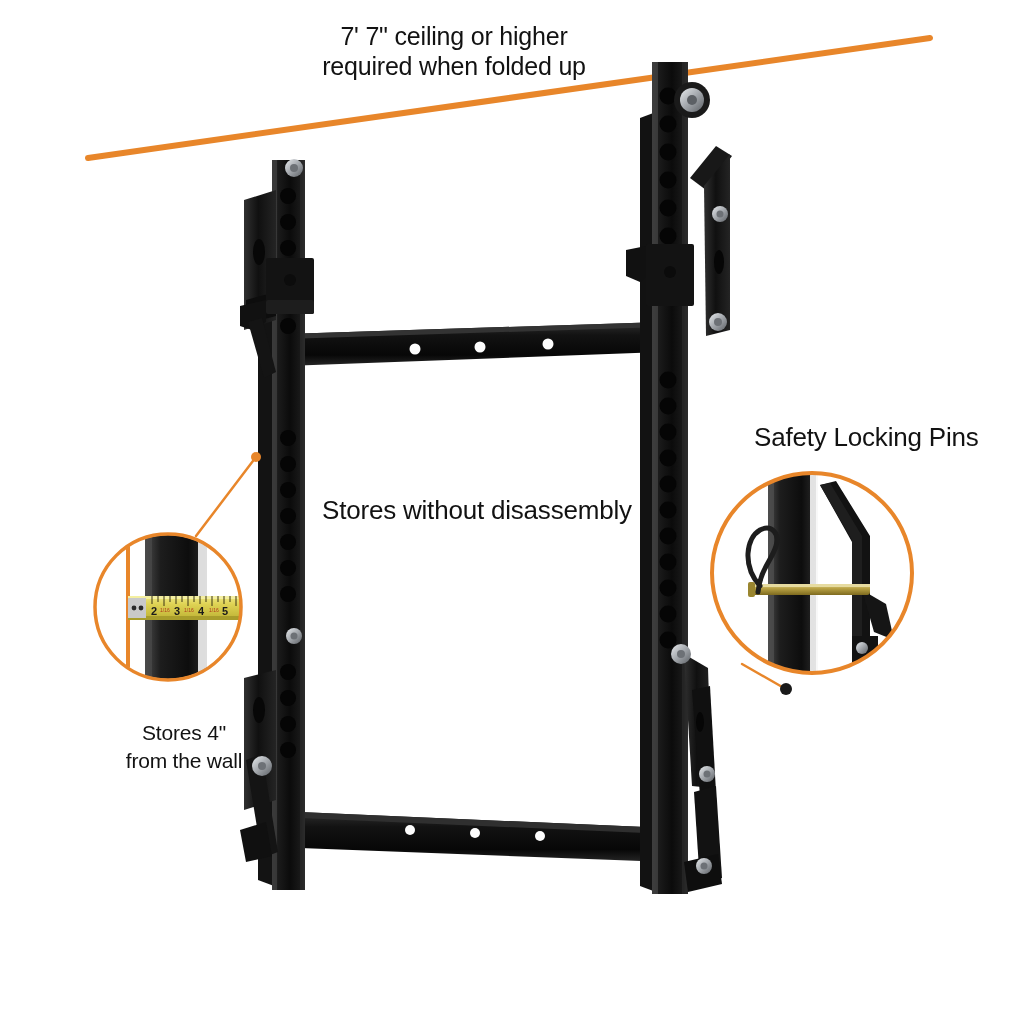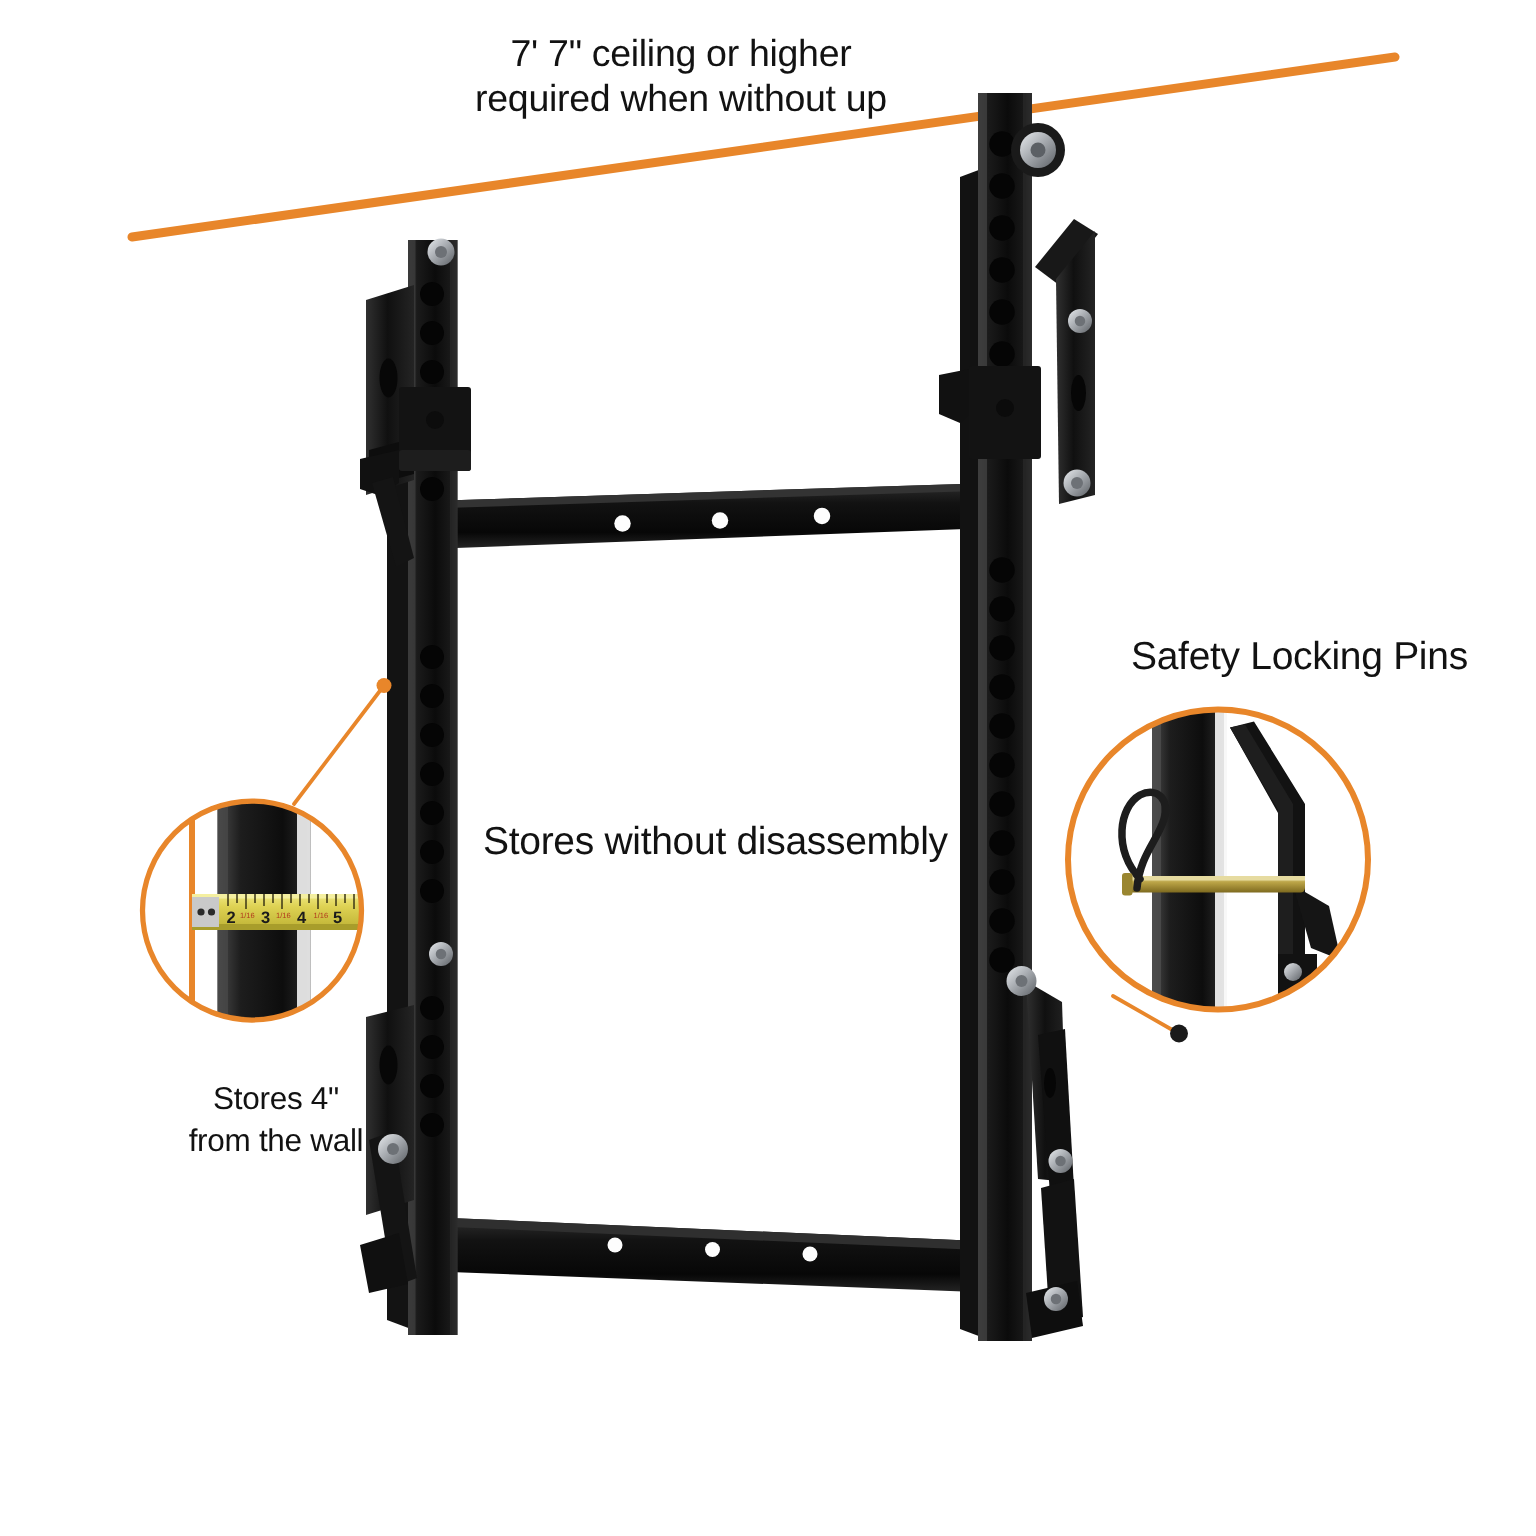--- a/index.html
+++ b/index.html
@@ -42,21 +42,21 @@
     font-size: 25px;
     transform: translateX(-58px);
   }
   #cap-pins {
     left: 754px;
     top: 422px;
     font-size: 26px;
   }
   #cap-stores {
     left: 322px;
-    top: 545px;
+    top: 495px;
     font-size: 26px;
   }
   #cap-wall {
     left: 96px;
     top: 719px;
     width: 176px;
     text-align: center;
     font-size: 21px;
     line-height: 1.35;
   }
@@ -372,21 +372,21 @@
           <path d="M760,586 C742,566 746,538 760,530 C772,524 780,534 776,546 C772,560 760,570 758,592" fill="none" stroke="#1d1d1d" stroke-width="5" stroke-linecap="round"></path>
 
           <rect x="748" y="582" width="7" height="15" rx="2" fill="#9a8630"></rect>
         </g>
       </g>
       <circle cx="812" cy="573" r="100" fill="none" stroke="#E8862A" stroke-width="4"></circle>
     </g>
   </svg>
 
   <div class="caption" id="cap-ceiling"><span>7' 7" ceiling or higher</span>
-<span>required when without up</span></div>
+<span>required when folded up</span></div>
 
   <div class="caption" id="cap-pins">Safety Locking Pins</div>
 
   <div class="caption" id="cap-stores">Stores without disassembly</div>
 
   <div class="caption" id="cap-wall"><span>Stores 4"</span>
 <span>from the wall</span></div>
 
 </div>
 

